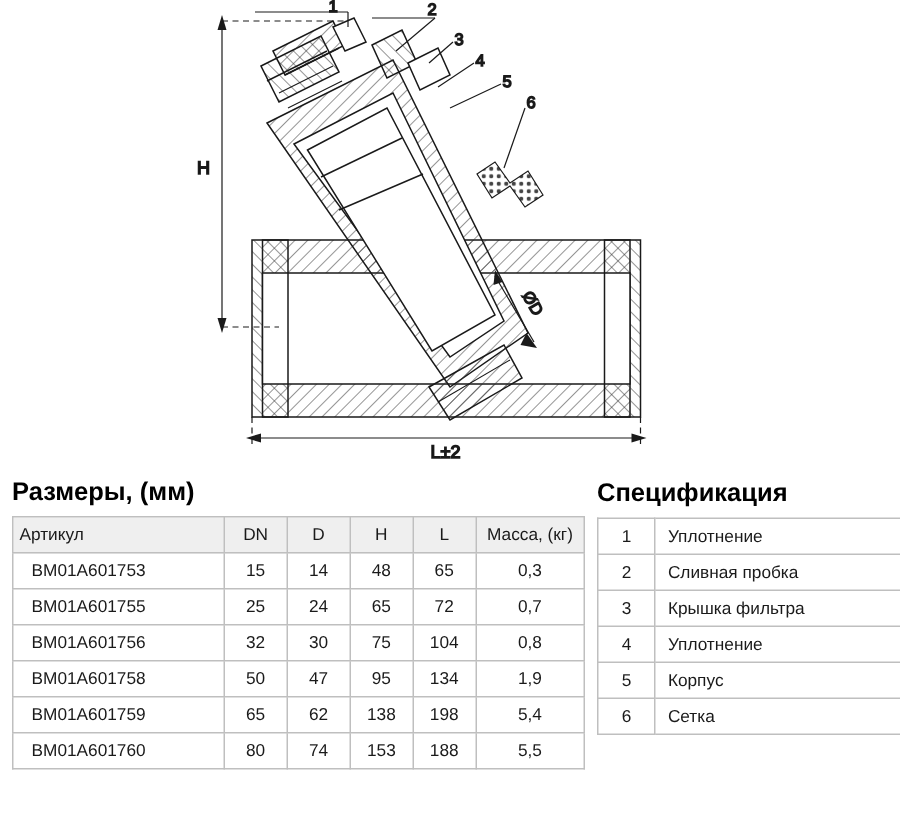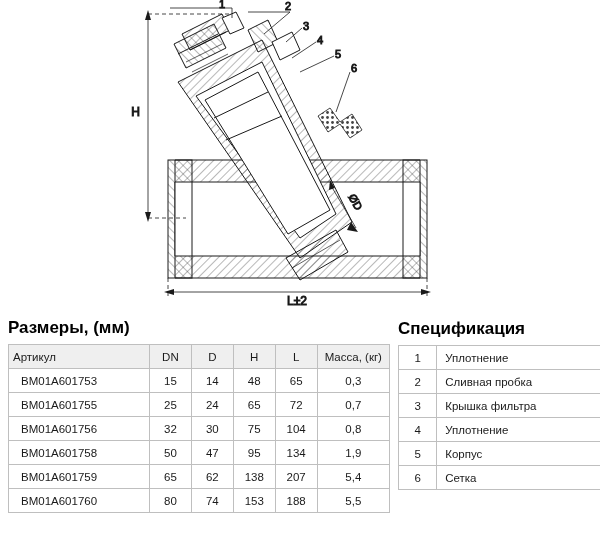--- a/index.html
+++ b/index.html
@@ -256,21 +256,21 @@
           <td>47</td>
           <td>95</td>
           <td>134</td>
           <td>1,9</td>
         </tr>
         <tr>
           <td class="art">BM01A601759</td>
           <td>65</td>
           <td>62</td>
           <td>138</td>
-          <td>207</td>
+          <td>198</td>
           <td>5,4</td>
         </tr>
         <tr>
           <td class="art">BM01A601760</td>
           <td>80</td>
           <td>74</td>
           <td>153</td>
           <td>188</td>
           <td>5,5</td>
         </tr>

